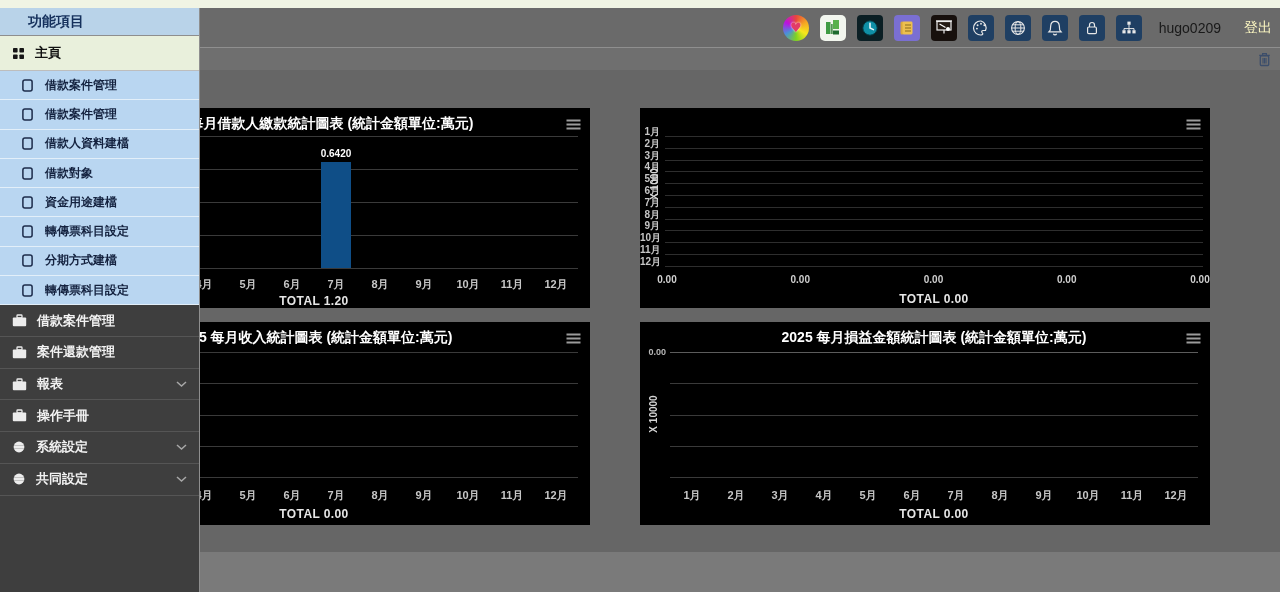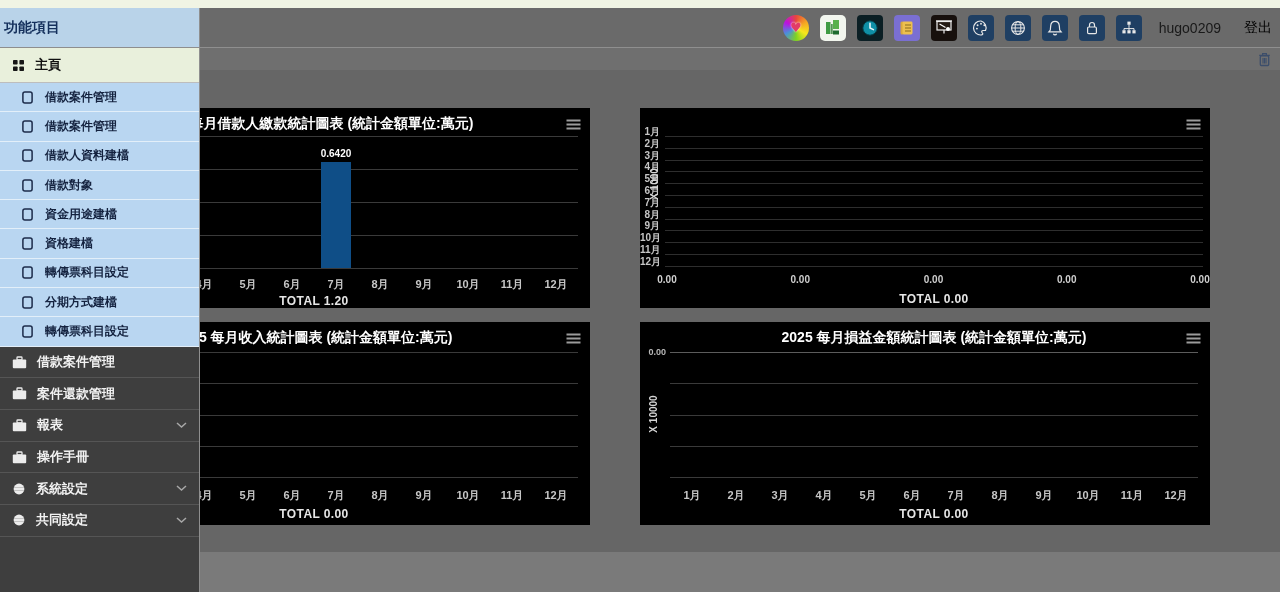--- a/index.html
+++ b/index.html
@@ -23,21 +23,21 @@
   .tile{width:26px;height:26px;border-radius:4px;display:inline-flex;align-items:center;justify-content:center;flex:0 0 auto;cursor:pointer;}
   .tile.round{border-radius:50%;}
   .tile.navy{background:var(--icon_tile_bg,#1f3f63);}
   .tile.teal-dark{background:#0b1f24;}
   .tile.purple{background:#7a6fd2;}
   .tile.blackish{background:#17100d;}
   .tile.greenapp{background:#f2f6ee;border-radius:5px;}
   .tile.colorful{background:conic-gradient(#e8463c,#f5a623,#f8e71c,#7ed321,#4a90d9,#bd10e0,#e8463c);position:relative;}
   .tile.colorful .heart{color:#e23c68;font-size:13px;line-height:1;text-shadow:0 0 2px #fff;font-family:"DejaVu Sans",sans-serif;}
   .tb-username{color:#191919;font-size:14px;margin-left:6px;}
-  .tb-logout{color:#000000;font-size:14px;margin-left:12px;cursor:pointer;text-decoration:none;}
+  .tb-logout{color:#fef9c3;font-size:14px;margin-left:12px;cursor:pointer;text-decoration:none;}
 
   
   .toolbar{
     left:0;top:48px;width:1280px;height:22px;background:var(--toolbar_bg,#6f6f6f);
     display:flex;align-items:center;justify-content:flex-end;box-sizing:border-box;padding-right:8px;z-index:4;
   }
   .trash-btn{cursor:pointer;display:inline-flex;}
 
   
   .content-bg{left:0;top:70px;width:1280px;height:482px;background:var(--content_bg,#666666);z-index:1;}
@@ -63,22 +63,22 @@
   .axis-rot{position:absolute;transform:translate(-50%,-50%) rotate(-90deg);color:#d4d4d4;font-size:10px;font-weight:bold;white-space:nowrap;}
   .hlabel{position:absolute;text-align:right;color:#c6c6c6;font-size:10px;font-weight:bold;white-space:nowrap;}
   .xtick{position:absolute;transform:translateX(-50%);color:#cfcfcf;font-size:10px;font-weight:bold;}
 
   
   .sidebar{
     left:0;top:8px;width:200px;height:584px;z-index:50;background:var(--sidebar_dark_bg,#3e3e3e);
     border-right:1px solid #8f8f8f;box-sizing:border-box;overflow:hidden;
   }
   .sb-header{
-    height:40px;background:var(--sidebar_header_bg,#b9d3e9);color:var(--sidebar_header_text,#15305c);
-    font-size:14px;font-weight:bold;display:flex;align-items:center;padding-left:4px;
+    height:28px;background:var(--sidebar_header_bg,#b9d3e9);color:var(--sidebar_header_text,#15305c);
+    font-size:14px;font-weight:bold;display:flex;align-items:center;padding-left:28px;
     border-bottom:1px solid #8e8e8e;box-sizing:border-box;
   }
   .sb-home{
     height:35px;background:var(--sidebar_home_bg,#e9f0dc);display:flex;align-items:center;gap:10px;
     padding-left:12px;font-size:13px;font-weight:bold;color:#111;cursor:pointer;
     border-bottom:1px solid #bdbdbd;box-sizing:border-box;
   }
   .sb-group{
     height:29px;background:var(--sidebar_group_bg,#f3f3ec);display:flex;align-items:center;
     padding-left:32px;padding-right:12px;font-size:13px;font-weight:bold;color:#111;cursor:pointer;
@@ -371,28 +371,20 @@
         </svg>
       </span>
       <span>資金用途建檔</span>
     </div>
   <div class="sb-sub">
       <span class="icn">
         <svg width="11" height="13" viewBox="0 0 11 13">
           <rect x=".9" y=".9" width="9.2" height="11.2" rx="2" fill="none" stroke="#1c2b4a" stroke-width="1.5"></rect>
         </svg>
       </span>
-      <span>資格建檔</span>
-    </div>
-  <div class="sb-sub">
-      <span class="icn">
-        <svg width="11" height="13" viewBox="0 0 11 13">
-          <rect x=".9" y=".9" width="9.2" height="11.2" rx="2" fill="none" stroke="#1c2b4a" stroke-width="1.5"></rect>
-        </svg>
-      </span>
       <span>轉傳票科目設定</span>
     </div>
   <div class="sb-sub">
       <span class="icn">
         <svg width="11" height="13" viewBox="0 0 11 13">
           <rect x=".9" y=".9" width="9.2" height="11.2" rx="2" fill="none" stroke="#1c2b4a" stroke-width="1.5"></rect>
         </svg>
       </span>
       <span>分期方式建檔</span>
     </div>

